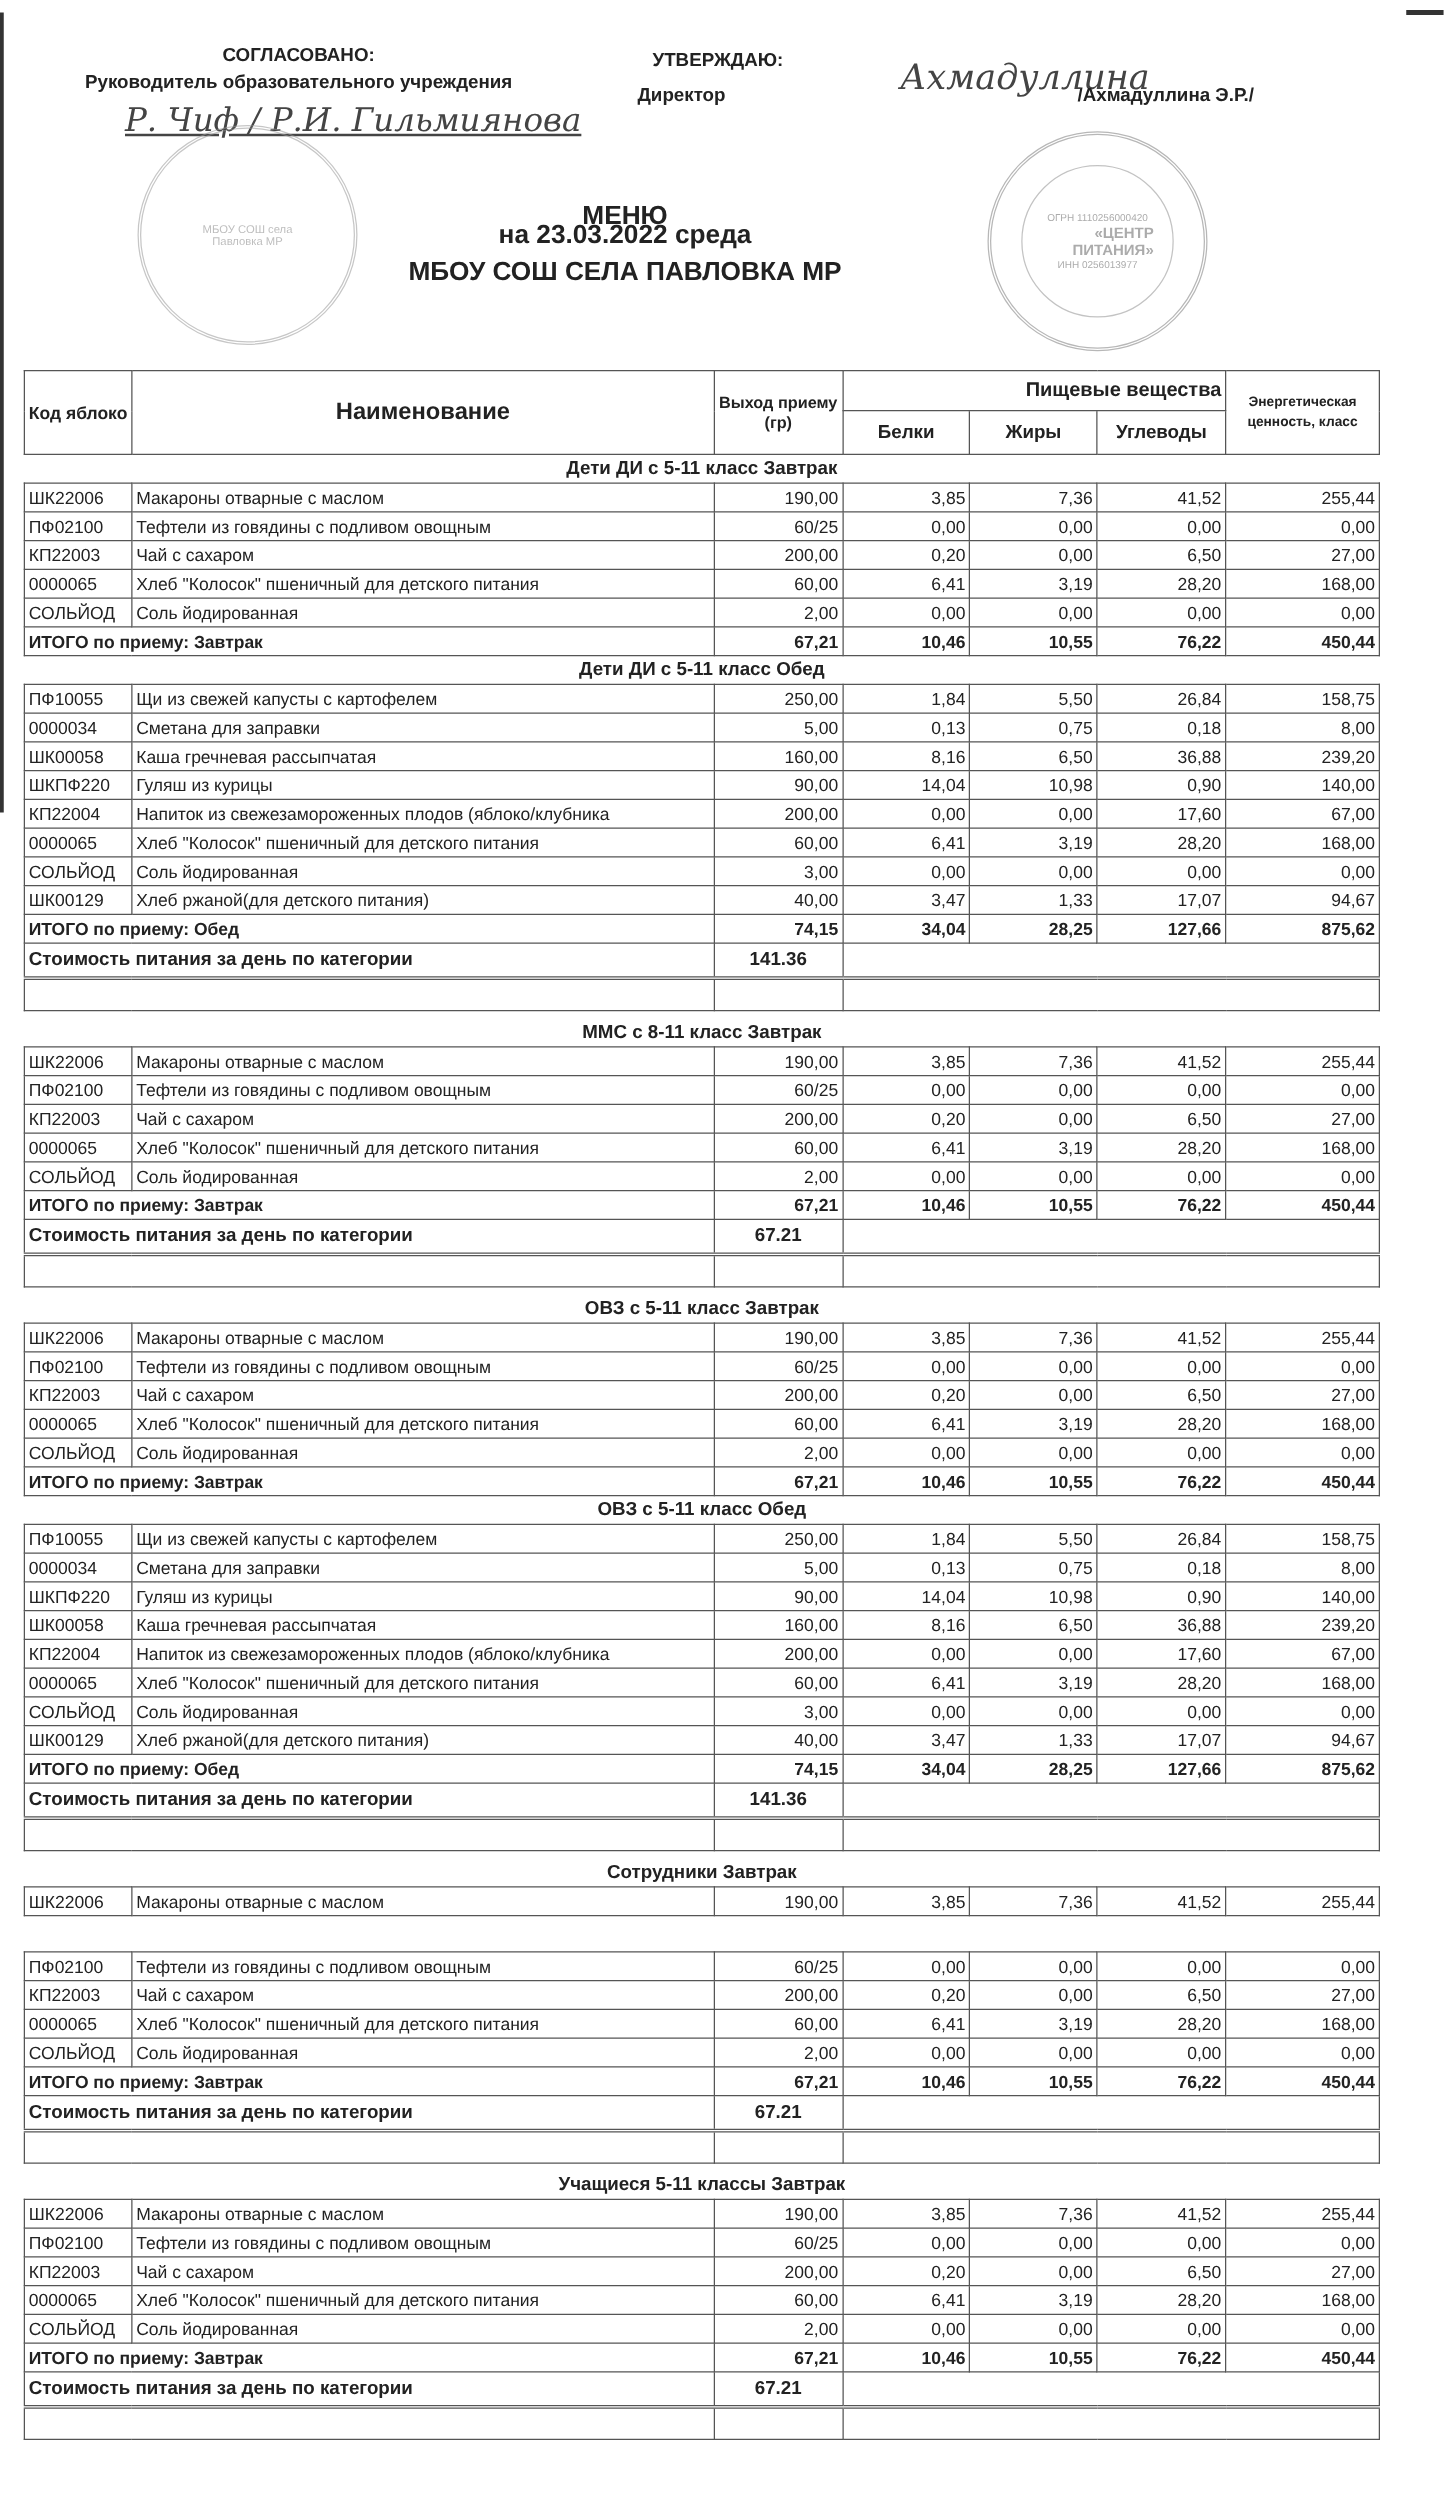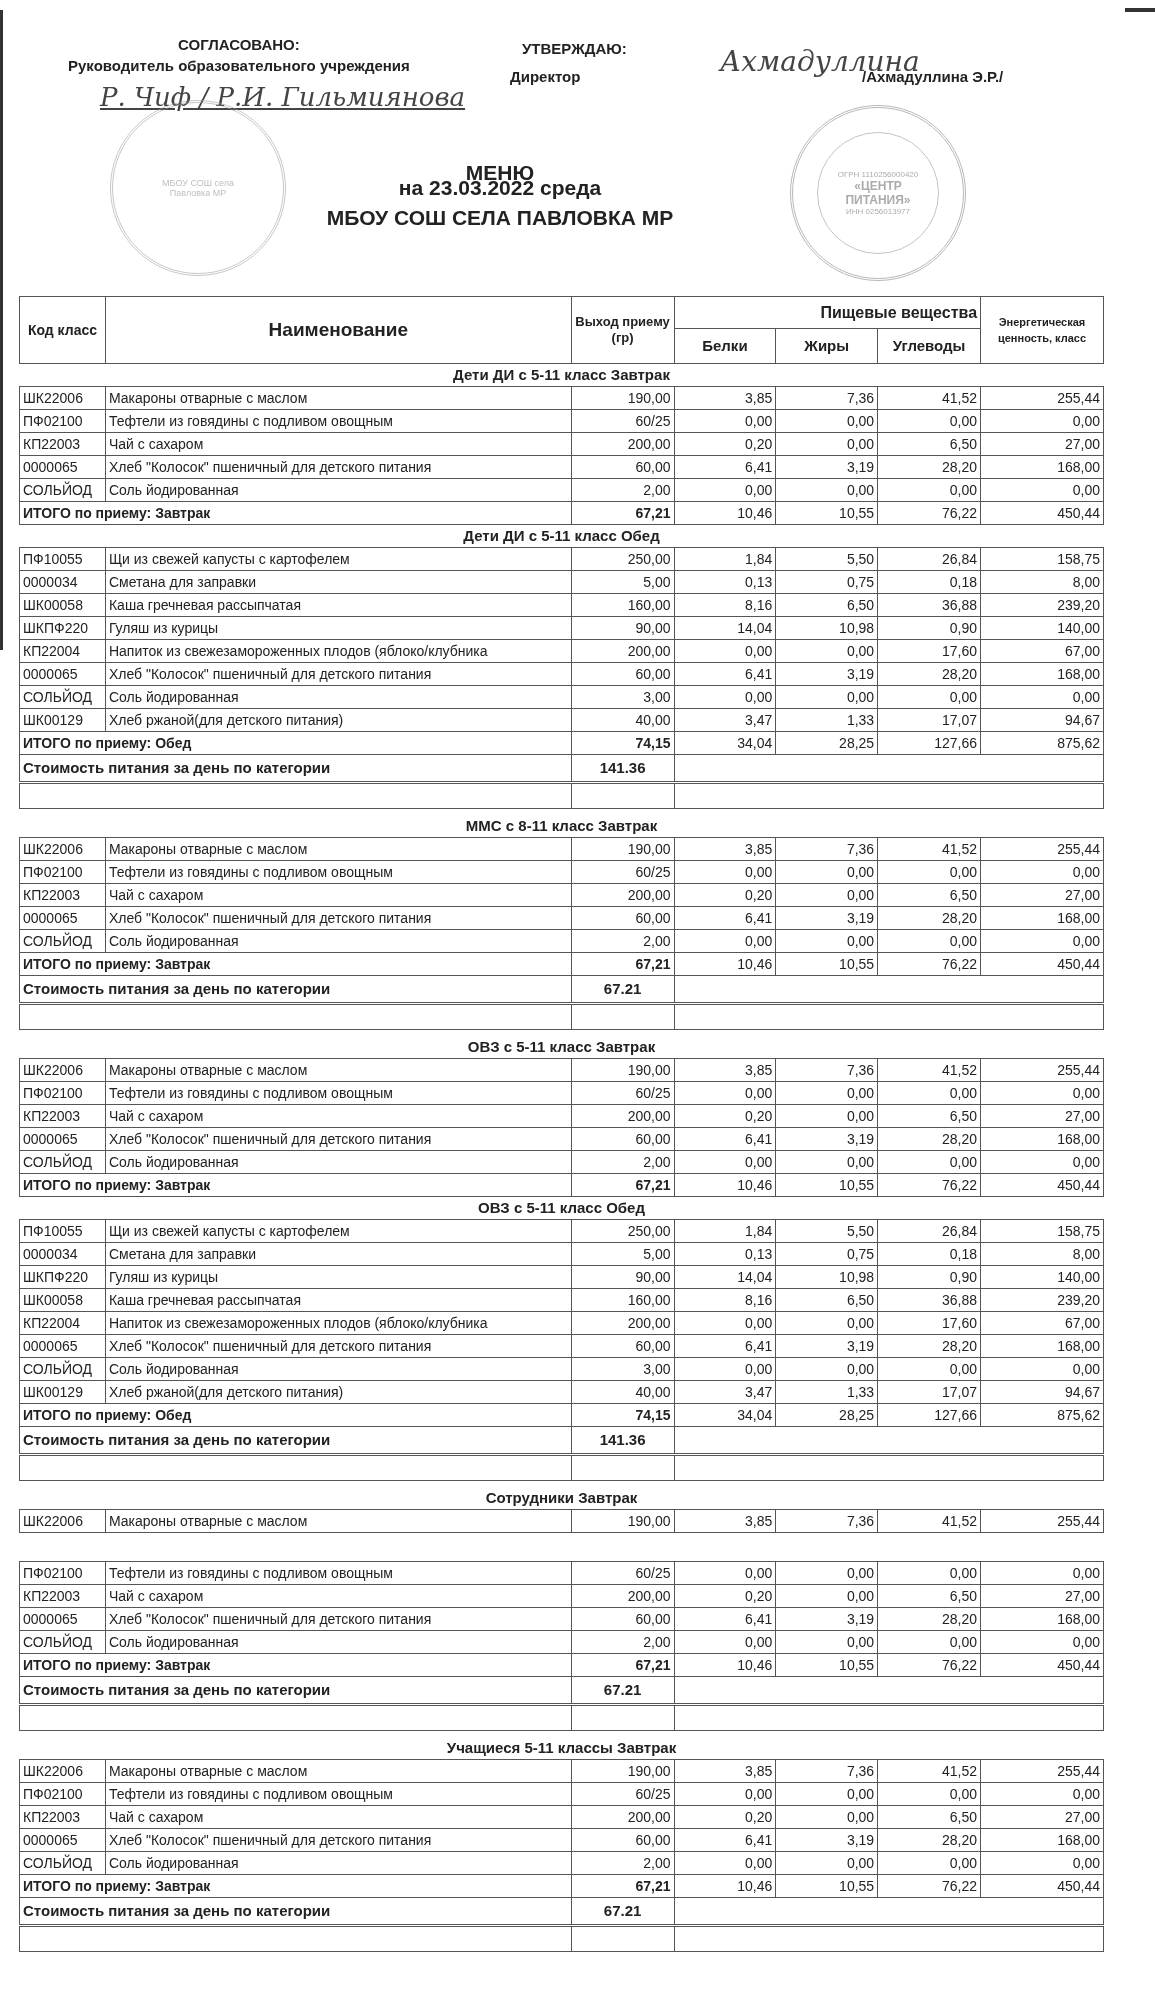--- a/index.html
+++ b/index.html
@@ -16,42 +16,42 @@
   .stamp-inner { border: 1px solid #aaa; border-radius: 50%; display: flex; align-items: center; justify-content: center; }
 
   table.menu { position: absolute; left: 19px; width: 1085px; border-collapse: collapse;
                font-family: "Liberation Sans", sans-serif; font-size: 14px; }
   table.menu td, table.menu th { border: 1px solid #555; padding: 0 3px; height: 22px; line-height: 22px; white-space: nowrap; overflow: hidden; }
   table.menu th { font-weight: bold; text-align: center; line-height: 16px; }
   td.num { text-align: right; }
   td.out { text-align: right; padding-right: 38px; }
   tr.section td { border: none; text-align: center; font-weight: bold; font-size: 15px; }
   tr.total td { font-weight: bold; }
-  tr.total td.plain { font-weight: normal; }
+  tr.total td.plain { font-weight: bold; }
   tr.cost td { font-weight: bold; font-size: 15px; height: 26px; border-bottom: 3px double #555; }
   tr.blank td { height: 24px; }
   tr.gap td { border: none; height: 28px; }
 </style>
 </head>
 <body>
 
 <div class="left-edge"></div>
 <div class="top-mark"></div>
 
 <div class="hdr" style="left:178px; top:36px;">СОГЛАСОВАНО:</div>
 <div class="hdr" style="left:68px; top:57px;">Руководитель образовательного учреждения</div>
 <div class="sig" style="left:100px; top:82px; text-decoration: underline;">Р. Чиф / Р.И. Гильмиянова</div>
 <div class="stamp" style="left:110px; top:100px; width:170px; height:170px; font-size:9px; opacity:0.55;">
   <span style="width:90px; font-weight:normal;">МБОУ СОШ села Павловка МР</span>
 </div>
 <div class="hdr" style="left:522px; top:40px;">УТВЕРЖДАЮ:</div>
 <div class="hdr" style="left:510px; top:68px;">Директор</div>
 <div class="sig" style="left:720px; top:45px; font-size:28px;">Ахмадуллина</div>
 <div class="hdr" style="left:862px; top:68px;">/Ахмадуллина Э.Р./</div>
-<div class="stamp" style="left:790px; top:105px; width:170px; height:170px; opacity:0.7;">
+<div class="stamp" style="left:790px; top:105px; width:170px; height:170px; opacity:0.7;text-align:right;">
   <div class="stamp-inner" style="width:120px; height:120px; flex-direction:column;">
     <span style="font-size:8px; font-weight:normal;">ОГРН 1110256000420</span>
     <span style="font-size:12px; width:90px;">«ЦЕНТР ПИТАНИЯ»</span>
     <span style="font-size:8px; font-weight:normal;">ИНН 0256013977</span>
   </div>
 </div>
 
 <div class="title" style="top:161px;">МЕНЮ</div>
 <div class="title" style="top:176px;">на 23.03.2022  среда</div>
 <div class="title" style="top:206px;">МБОУ СОШ СЕЛА ПАВЛОВКА МР</div>
@@ -61,21 +61,21 @@
     <col style="width:86px">
       <col style="width:466px">
       <col style="width:103px">
     <col style="width:102px">
       <col style="width:102px">
       <col style="width:103px">
       <col style="width:123px">
   </colgroup>
   <thead>
     <tr>
-      <th rowspan="2" style="height:66px; font-size:14px; white-space:normal;">Код класс</th>
+      <th rowspan="2" style="height:66px; font-size:14px; white-space:normal;">Код яблоко</th>
       <th rowspan="2" style="font-size:19px;">Наименование</th>
       <th rowspan="2" style="font-size:13px; white-space:normal;">Выход приему (гр)</th>
       <th colspan="3" style="font-size:16px; height:30px;text-align:right;">Пищевые вещества</th>
       <th rowspan="2" style="font-size:11px; white-space:normal;">Энергетическая ценность, класс</th>
     </tr>
     <tr>
       <th style="font-size:15px; height:32px;">Белки</th>
       <th style="font-size:15px;">Жиры</th>
       <th style="font-size:15px;">Углеводы</th>
     </tr>

